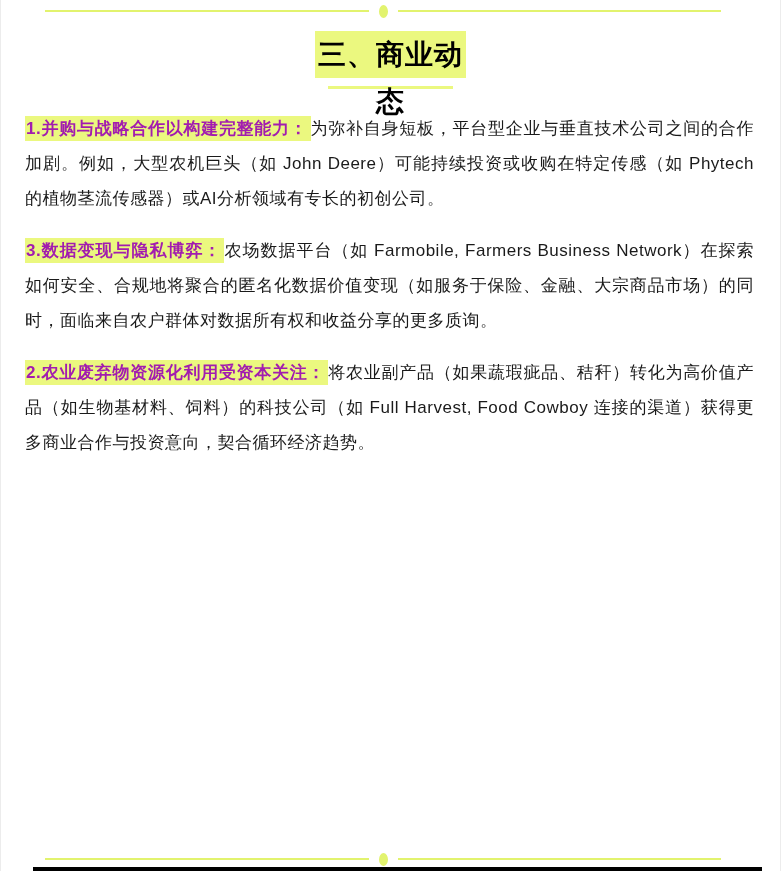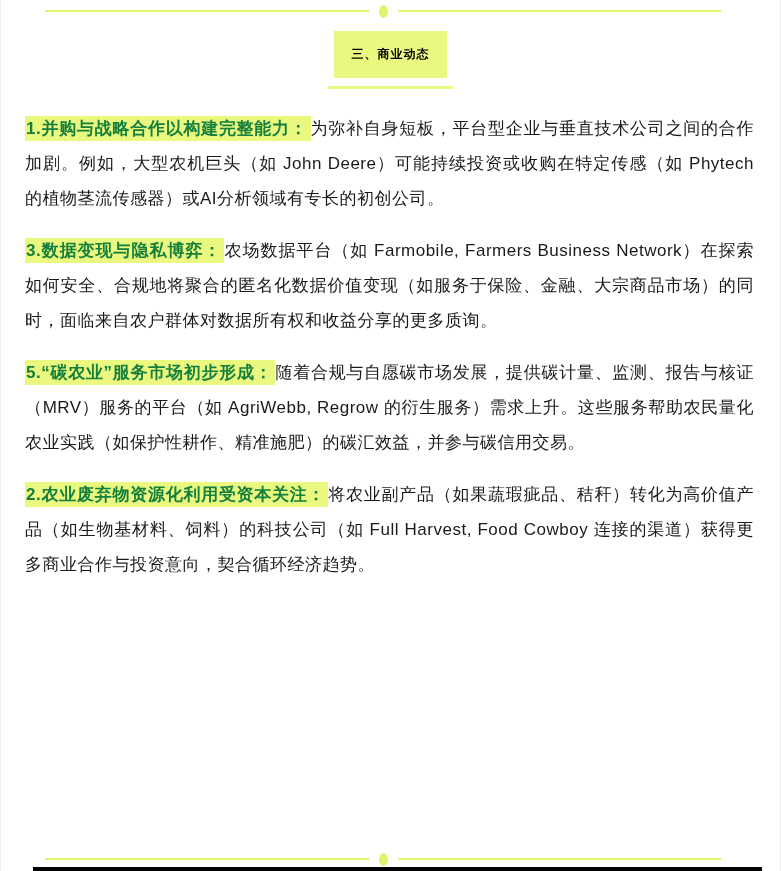--- a/index.html
+++ b/index.html
@@ -39,27 +39,27 @@
   }
   .divider.top{ margin-top:4px; }
   .divider.bottom{
     position:absolute;
     left:0; right:0;
     top:852px;
     margin:0 59px 0 44px;
   }
   
   .title-box{
-    width:113px;
+    width:151px;
     height:47px;
     margin:13px auto 0 auto;
     background:#ebf87f;
     text-align:center;
     line-height:47px;
-    font-size:12px;
+    font-size:28px;
     font-weight:bold;
     color:#000000;
     letter-spacing:1px;
   }
   .title-underline{
     width:125px;
     height:3px;
     margin:8px auto 0 auto;
     background:#ebf87f;
   }
@@ -70,21 +70,21 @@
   .para{
     margin:0 0 17px 0;
     font-size:17px;
     line-height:35px;
     letter-spacing:0.5px;
     color:#1a1a1a;
     text-align:justify;
   }
   .para .hl{
     font-weight:bold;
-    color:#15803d;
+    color:#a21caf;
     background:#ebf87f;
     padding:3px 3px 3px 1px;
     box-decoration-break:clone;
     -webkit-box-decoration-break:clone;
   }
   
   .bottom-strip{
     position:absolute;
     left:32px;
     right:18px;
@@ -108,21 +108,20 @@
   <div class="title-underline"></div>
 
   <div class="content">
 
     <p class="para"><span class="hl">1.并购与战略合作以构建完整能力：</span><span>为弥补自身短板，平台型企业与垂直技术公司之间的合作加剧。例如，大型农机巨头（如 John Deere）可能持续投资或收购在特定传感（如 Phytech 的植物茎流传感器）或AI分析领域有专长的初创公司。</span></p>
 
 
     <p class="para"><span class="hl">3.数据变现与隐私博弈：</span><span>农场数据平台（如 Farmobile, Farmers Business Network）在探索如何安全、合规地将聚合的匿名化数据价值变现（如服务于保险、金融、大宗商品市场）的同时，面临来自农户群体对数据所有权和收益分享的更多质询。</span></p>
 
 
-    <p class="para"><span class="hl">5.“碳农业”服务市场初步形成：</span><span>随着合规与自愿碳市场发展，提供碳计量、监测、报告与核证（MRV）服务的平台（如 AgriWebb, Regrow 的衍生服务）需求上升。这些服务帮助农民量化农业实践（如保护性耕作、精准施肥）的碳汇效益，并参与碳信用交易。</span></p>
 
     <p class="para"><span class="hl">2.农业废弃物资源化利用受资本关注：</span><span>将农业副产品（如果蔬瑕疵品、秸秆）转化为高价值产品（如生物基材料、饲料）的科技公司（如 Full Harvest, Food Cowboy 连接的渠道）获得更多商业合作与投资意向，契合循环经济趋势。</span></p>
 
   </div>
 
   <div class="divider bottom">
     <span class="d-line"></span>
     <span class="d-dot"></span>
     <span class="d-line"></span>
   </div>

